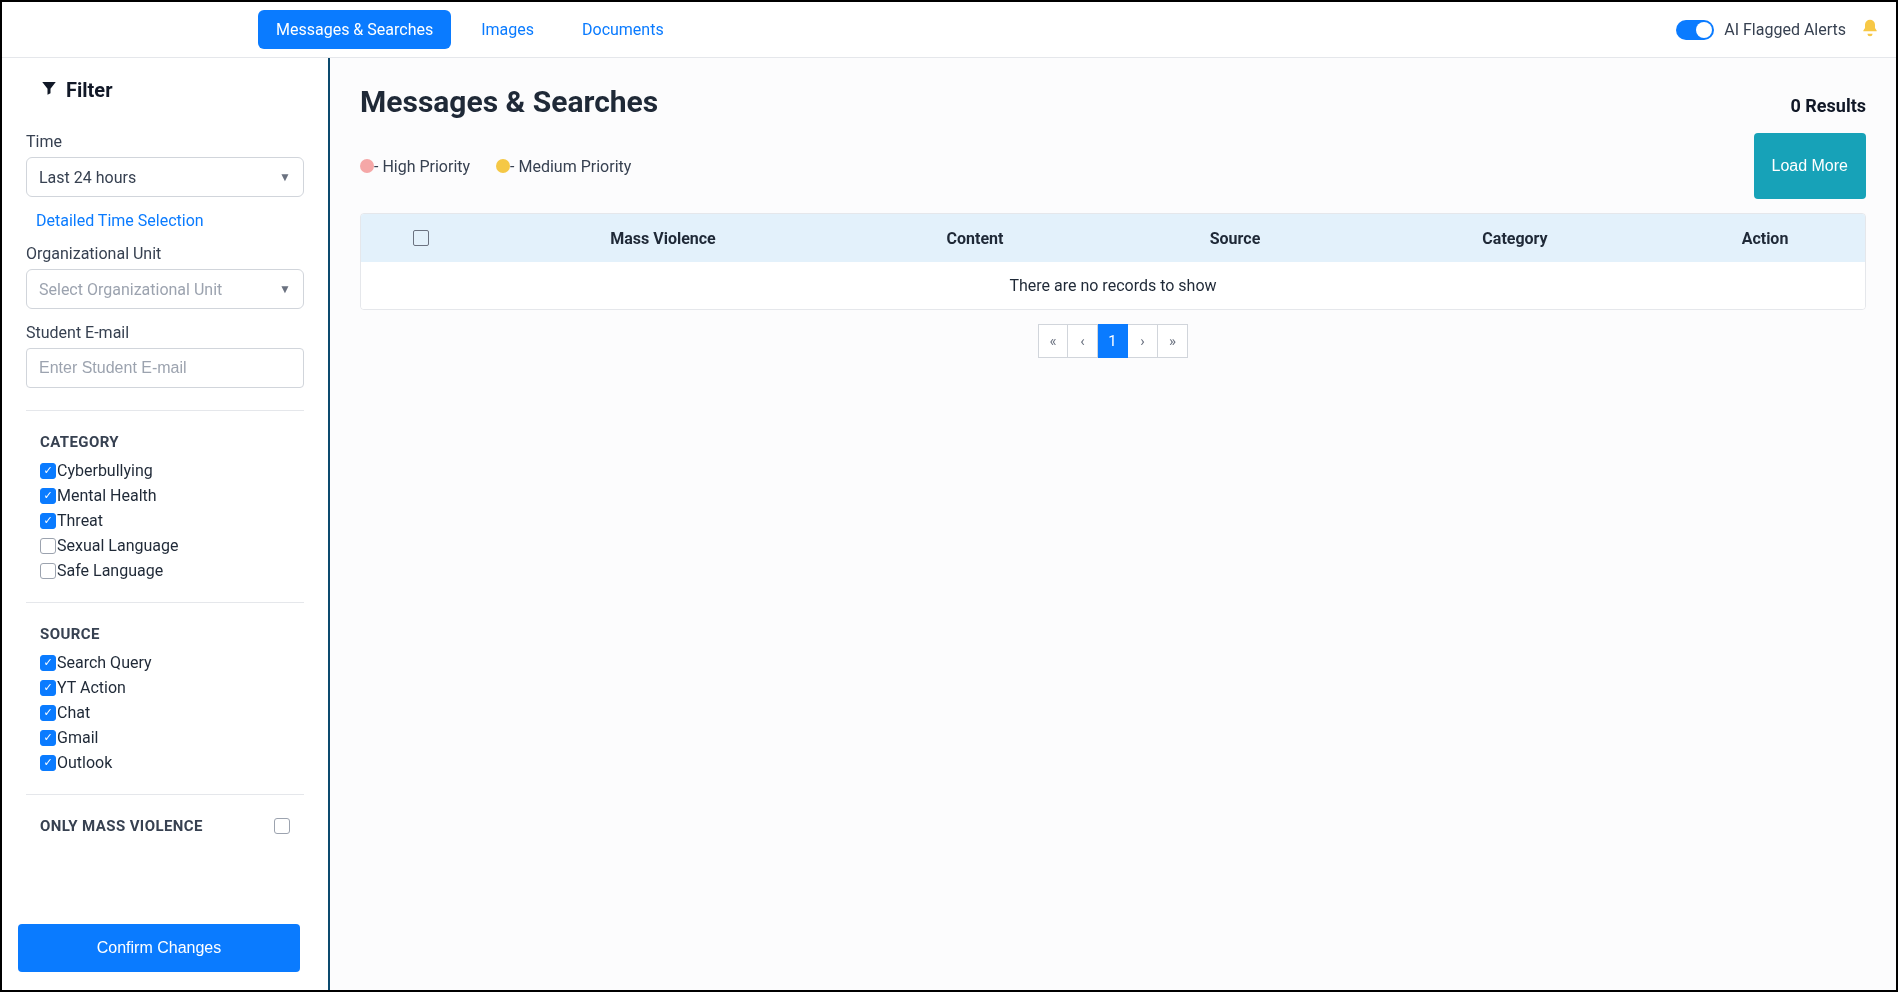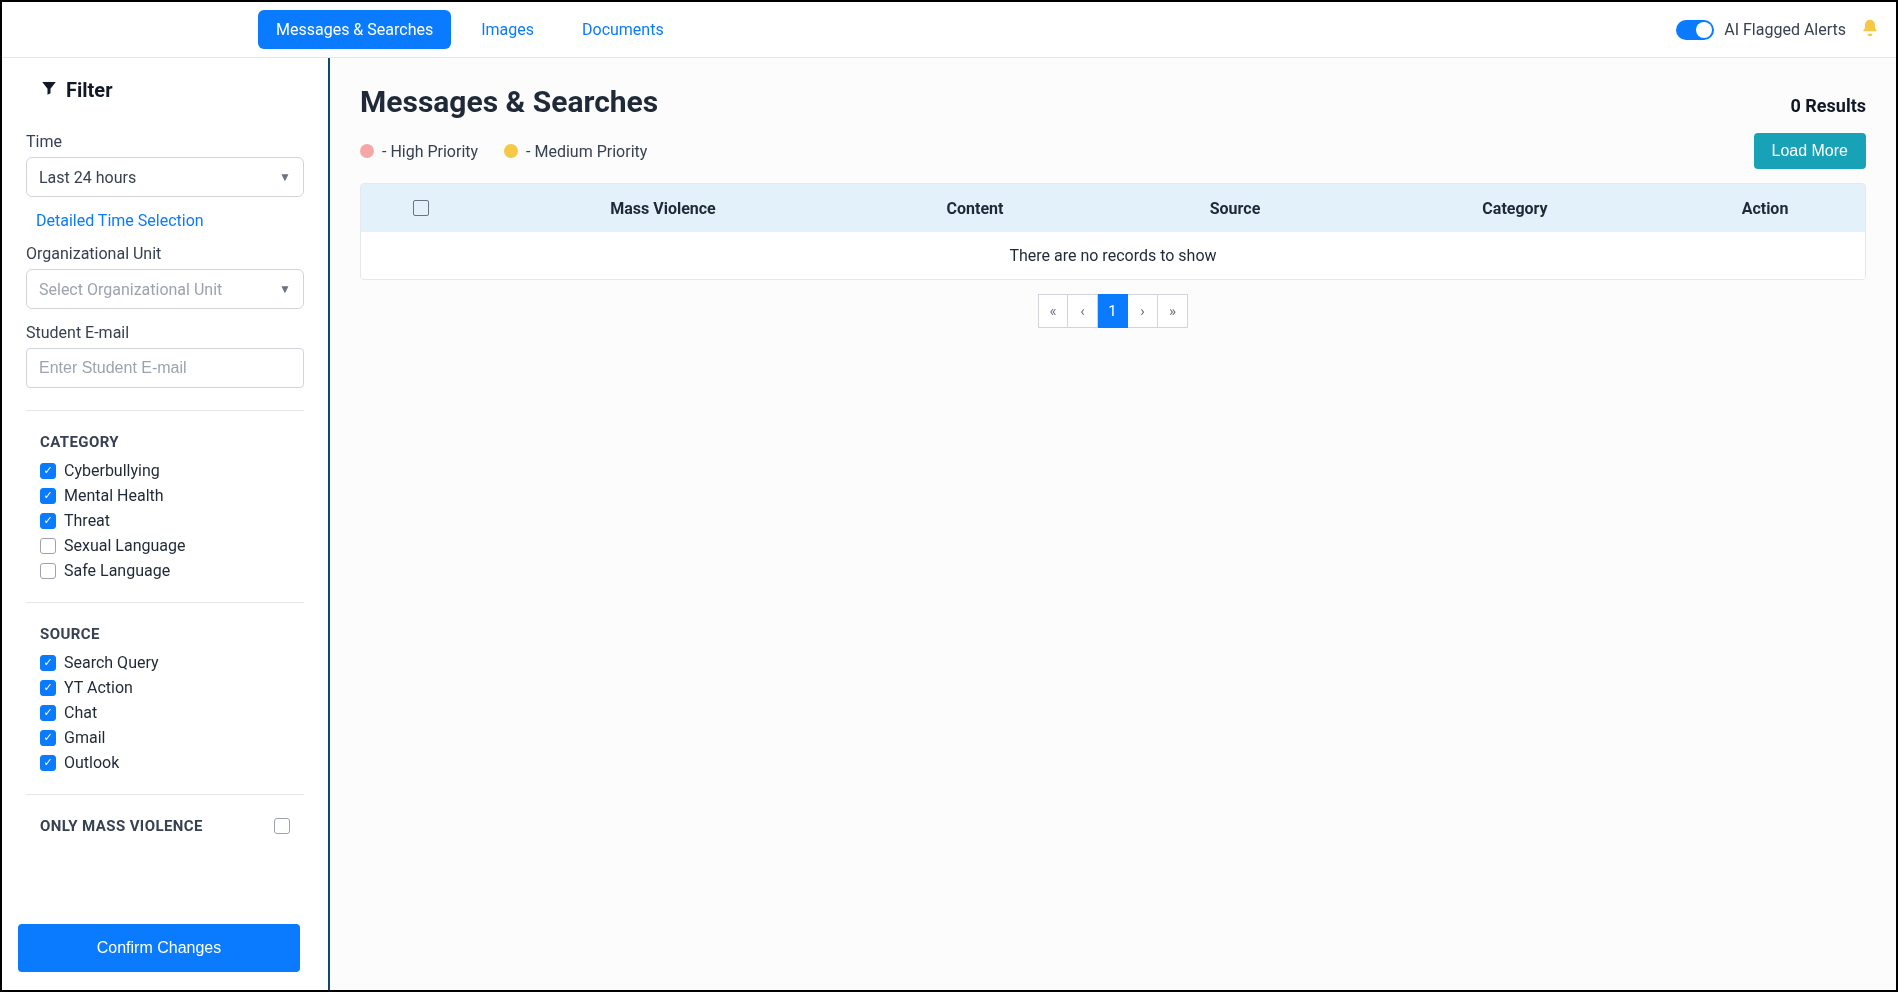--- a/index.html
+++ b/index.html
@@ -85,21 +85,21 @@
 .caret-down { color: #6b7280; font-size: 12px; }
 .link-text { color: #0a7bff; font-size: 16px; cursor: pointer; margin: 14px 0 0 10px; display: inline-block; }
 .text-input {
   width: 100%; height: 40px; border: 1px solid #d1d5db; border-radius: 4px;
   padding: 0 12px; font-size: 16px; color: #374151;
 }
 .text-input::placeholder { color: #9ca3af; }
 .section-divider { border: none; border-top: 1px solid #e5e7eb; margin: 22px 0 16px; }
 .section-head { font-size: 15px; font-weight: 700; color: #374151; letter-spacing: 0.4px; margin: 6px 0 10px 14px; }
 .checklist { display: flex; flex-direction: column; gap: 6px; margin-left: 14px; }
-.check-row { display: flex; align-items: center; gap: 8px; font-size: 16px; color: #1f2937; cursor: pointer; }
+.check-row { display: flex; align-items: center; gap: 1px; font-size: 16px; color: #1f2937; cursor: pointer; }
 .checkbox {
   width: 16px; height: 16px; border-radius: 3px; border: 1px solid #9ca3af;
   display: inline-flex; align-items: center; justify-content: center;
 }
 .checkbox.checked { background: #0a7bff; border-color: #0a7bff; color: #fff; }
 .checkbox.checked::after { content: "✓"; font-size: 11px; line-height: 1; }
 .mass-row { display: flex; align-items: center; justify-content: space-between; margin: 6px 14px 0 14px; gap: 11px; }
 .mass-label { font-size: 15px; font-weight: 700; color: #374151; letter-spacing: 0.4px; }
 .confirm-btn {
   position: absolute; left: 16px; right: 28px; bottom: 18px;
@@ -107,27 +107,27 @@
   border-radius: 4px; font-size: 16px; cursor: pointer;
 }
 .main {
   flex: 1; padding: 20px 30px 30px 30px; background: #fcfcfd;
 }
 .main-head-row { display: flex; justify-content: space-between; align-items: center; }
 .main-title { font-size: 30px; font-weight: 700; color: #1f2937; margin: 6px 0 14px; }
 .results-text { font-size: 18px; font-weight: 700; color: #111827; }
 .priority-legend-row { display: flex; justify-content: space-between; align-items: center; margin-bottom: 14px; }
 .legend { display: flex; gap: 26px; align-items: center; }
-.legend-item { display: flex; align-items: center; gap: 8px; font-size: 16px; color: #374151; }
+.legend-item { display: flex; align-items: center; font-size: 16px; color: #374151; }
 .dot { width: 14px; height: 14px; border-radius: 50%; }
 .dot.high { background: #f5a7a7; }
 .dot.med { background: #f5c846; }
 .load-more-btn {
   background: #17a2b8; color: #fff; border: none; border-radius: 4px;
-  padding: 9px 18px; font-size: 16px; cursor: pointer;
+  padding: 24px 18px; font-size: 16px; cursor: pointer;
 }
 .table-wrap { border: 1px solid #e5e7eb; border-radius: 4px; overflow: hidden; }
 .thead {
   display: grid;
   grid-template-columns: 120px 1fr 260px 260px 300px 200px;
   background: #e3f1fb; height: 48px; align-items: center;
   font-weight: 700; color: #1f2937; font-size: 16px;
 }
 .thead > div { text-align: center; }
 .thead-checkbox { display: flex; justify-content: center; }

